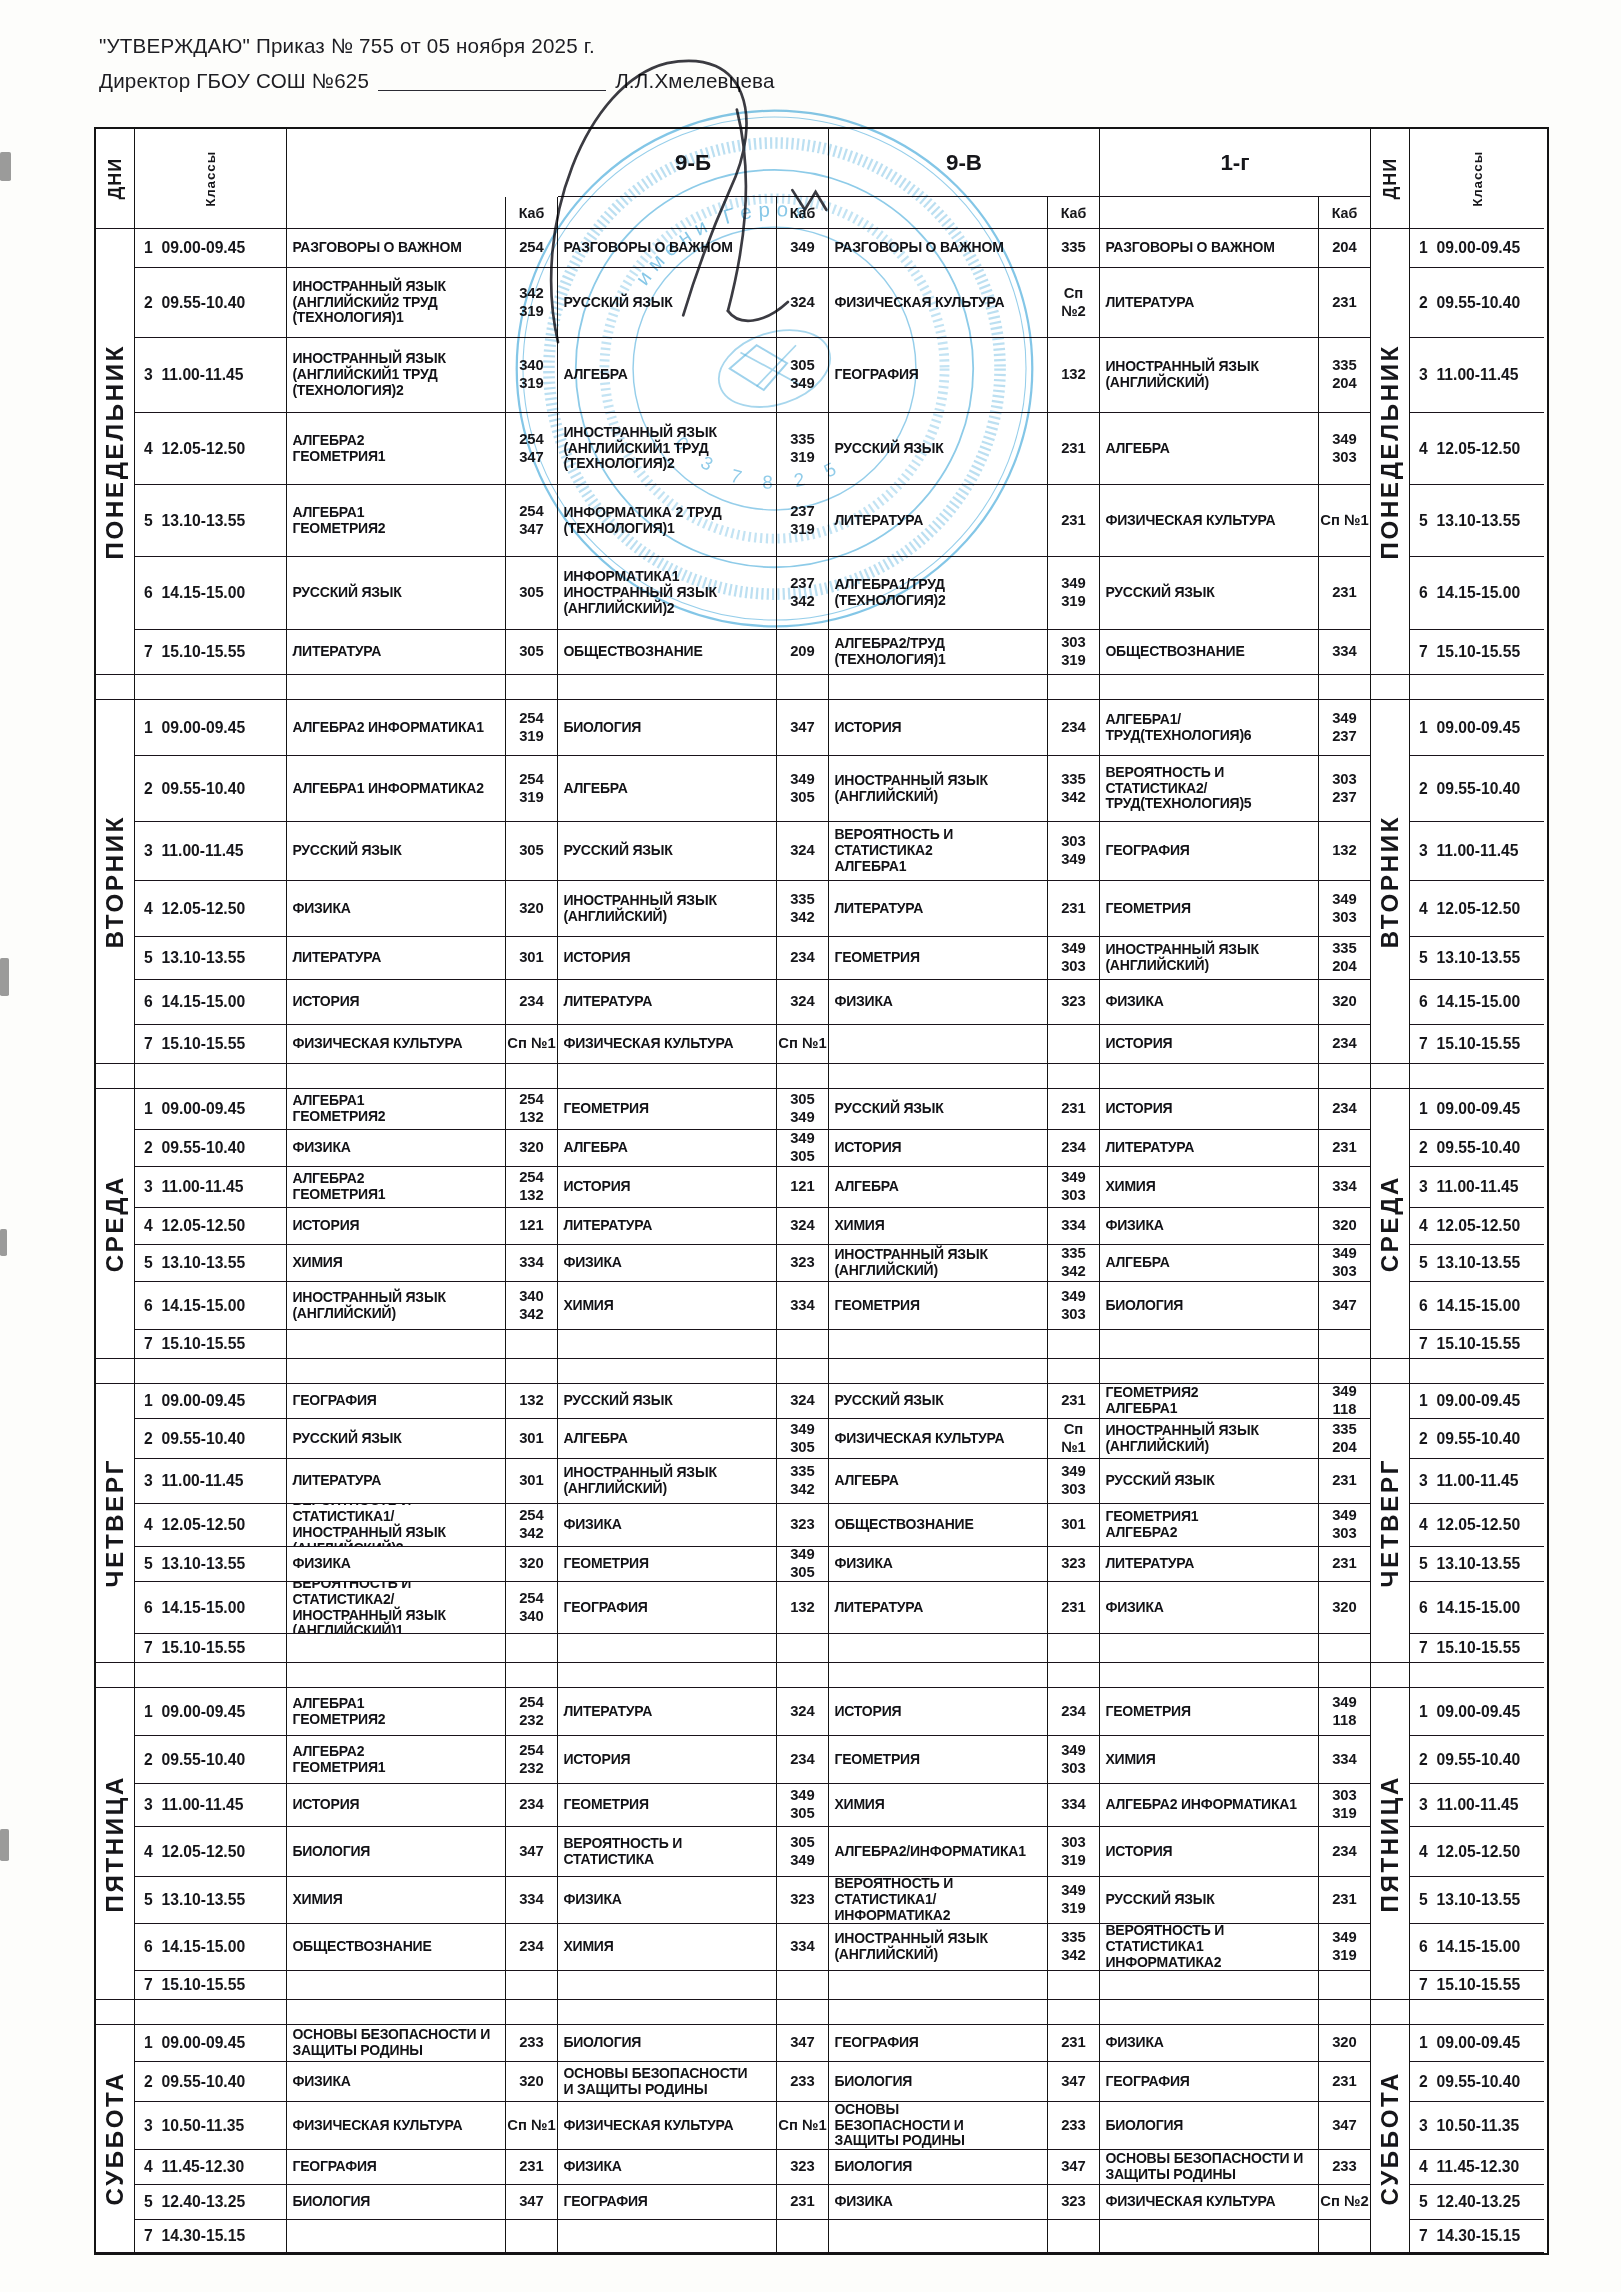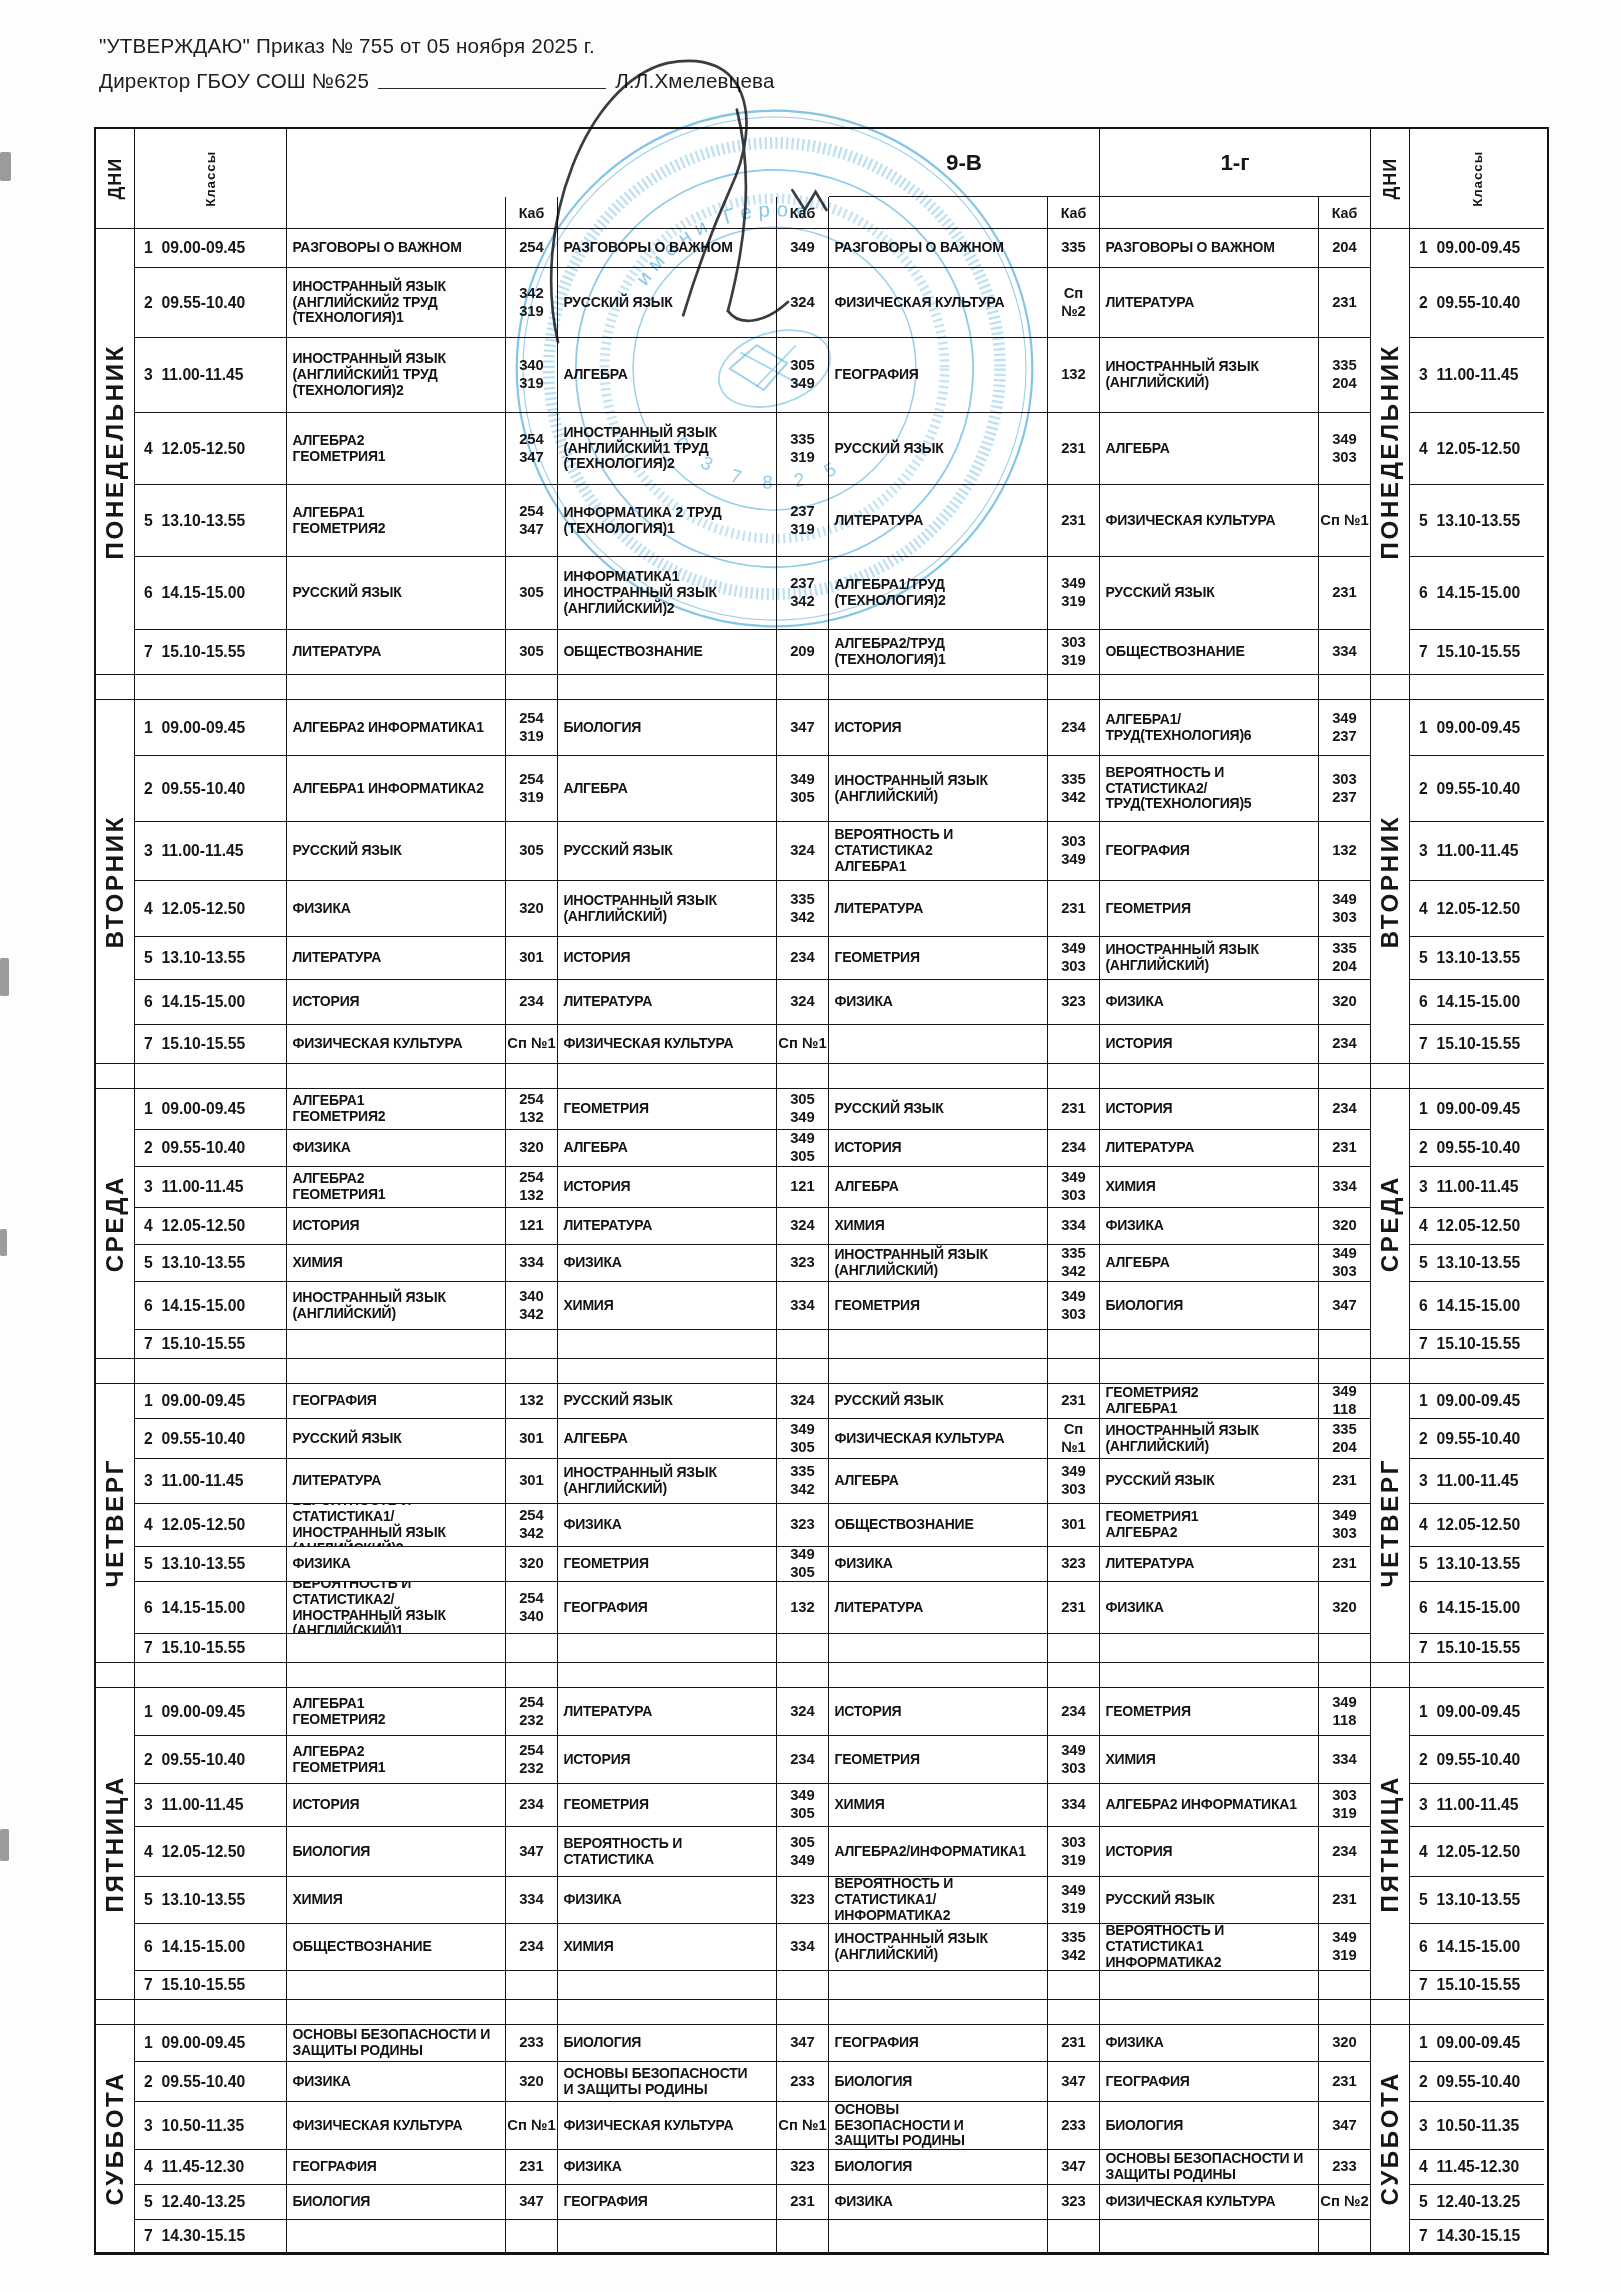--- a/index.html
+++ b/index.html
@@ -3,21 +3,21 @@
 <meta charset="utf-8">
 <title>Расписание</title>
 <style>
   html,body{margin:0;padding:0;}
   body{
     width:1621px;height:2293px;position:relative;overflow:hidden;
     background:#fdfdfb;font-family:"Liberation Sans",sans-serif;color:#16161a;
   }
   .approval{position:absolute;left:99px;top:34px;font-size:20.6px;color:#1d1d22;}
   .approval-line{margin-bottom:10.7px;letter-spacing:0.2px;}
-  .line2{display:flex;align-items:flex-start;}
+  .line2{display:flex;align-items:center;}
   .sig-line{display:inline-block;width:228px;border-bottom:1.8px solid #2b2b33;height:19.7px;margin:0 9px;}
   .table-wrap{position:absolute;left:94px;top:127px;width:1451px;border:2.7px solid #141414;background:#fff;}
   .grid{display:grid;}
   .cell{
     border-right:1.8px solid #151515;border-bottom:1.8px solid #19131a;
     display:flex;align-items:center;overflow:hidden;background:#fff;box-sizing:border-box;
   }
   .lastcol{border-right:none;}
   .subject{
     font-weight:bold;font-size:14px;line-height:1.13;padding:2.7px 5.4px;
@@ -55,20 +55,21 @@
   <div class="table-wrap" id="schedule-table">
       <div class="grid" style="grid-template-columns: 39px 152px 219px 52px 219px 52px 219px 52px 219px 52px 39px 134px; grid-template-rows: 68px 32px;">
         <div class="cell vert dni-h" style="grid-area: 1 / 1 / span 2;">
           <span>ДНИ</span>
         </div>
         <div class="cell vert classes-h" style="grid-area: 1 / 2 / span 2;">
           <span>Классы</span>
         </div>
         <div class="cell " style="grid-area: 2 / 3;"></div>
         <div class="cell kab" style="grid-area: 2 / 4;">Каб</div>
+        <div class="cell class-name" style="grid-area: 1 / 5 / auto / span 2;">9-Б</div>
         <div class="cell " style="grid-area: 2 / 5;"></div>
         <div class="cell kab" style="grid-area: 2 / 6;">Каб</div>
         <div class="cell class-name" style="grid-area: 1 / 7 / auto / span 2;">9-В</div>
         <div class="cell " style="grid-area: 2 / 7;"></div>
         <div class="cell kab" style="grid-area: 2 / 8;">Каб</div>
         <div class="cell class-name" style="grid-area: 1 / 9 / auto / span 2;">1-г</div>
         <div class="cell " style="grid-area: 2 / 9;"></div>
         <div class="cell kab" style="grid-area: 2 / 10;">Каб</div>
         <div class="cell vert dni-h" style="grid-area: 1 / 11 / span 2;">
           <span>ДНИ</span>

